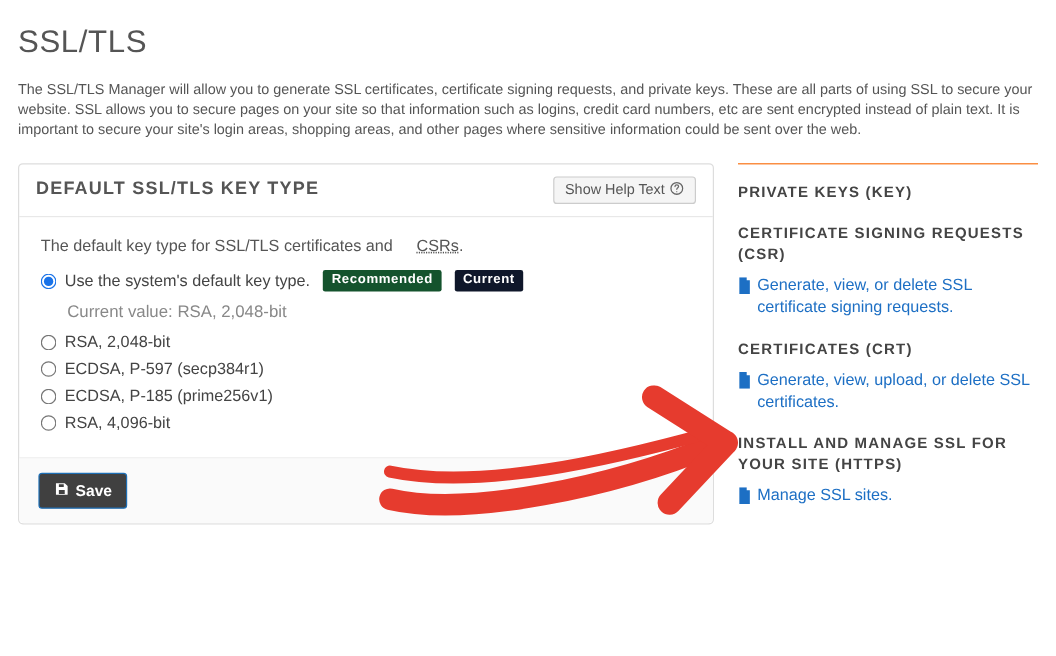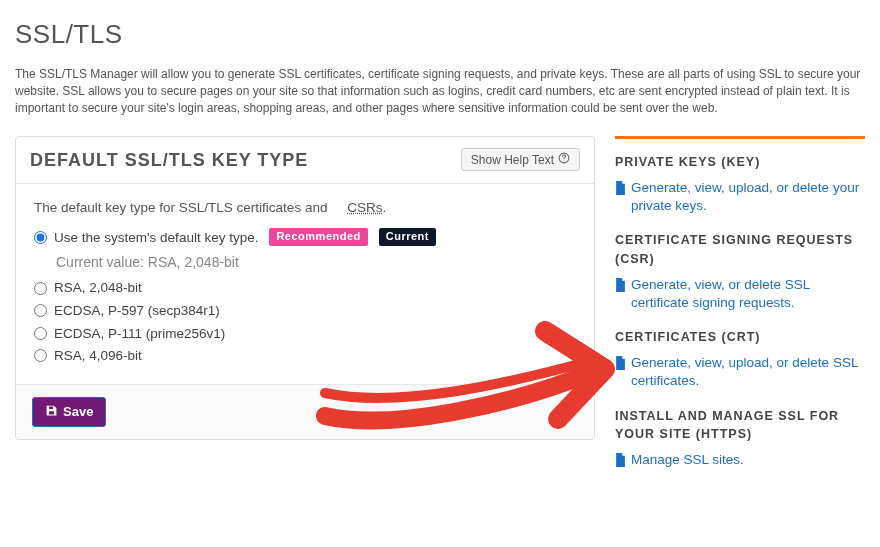--- a/index.html
+++ b/index.html
@@ -31,37 +31,37 @@
     align-items: flex-start;
     position: relative;
   }
   .main {
     flex: 1 1 auto;
     min-width: 0;
   }
   .sidebar {
     width: 250px;
     flex: 0 0 250px;
-    border-top: 3px solid #f97316;
+    border-top: 1px solid #f97316;
     padding-top: 10px;
   }
   .panel {
     border: 1px solid #ddd;
     border-radius: 4px;
     background: #fff;
   }
   .panel-header {
     display: flex;
     justify-content: space-between;
     align-items: center;
     padding: 10px 14px;
     border-bottom: 1px solid #e8e8e8;
   }
   .panel-title {
-    font-size: 18px;
+    font-size: 15px;
     font-weight: 700;
     color: #555;
     letter-spacing: 1px;
   }
   .help-btn {
     background: #f5f5f5;
     border: 1px solid #ccc;
     border-radius: 3px;
     padding: 3px 9px;
     font-size: 12px;
@@ -94,24 +94,24 @@
   .badge {
     display: inline-block;
     font-size: 11px;
     font-weight: 700;
     letter-spacing: 0.5px;
     padding: 1px 7px;
     border-radius: 2px;
     color: #fff;
     margin-left: 4px;
   }
-  .badge-green { background: #ec4899; }
+  .badge-green { background: #14532d; }
   .badge-blue  { background: #0f172a; }
   .btn-primary {
-    background: #701a75;
+    background: #404040;
     border: 1px solid #1e6fb5;
     color: #fff;
     padding: 6px 12px;
     font-size: 13px;
     font-weight: 600;
     border-radius: 3px;
     cursor: pointer;
     display: inline-flex;
     align-items: center;
     gap: 5px;
@@ -193,21 +193,21 @@
             <span>RSA, 2,048-bit</span>
           </label>
 
           <label class="radio-row">
             <input type="radio" name="keytype" style="">
             <span>ECDSA, P-597 (secp384r1)</span>
           </label>
 
           <label class="radio-row">
             <input type="radio" name="keytype" style="">
-            <span>ECDSA, P-111 (prime256v1)</span>
+            <span>ECDSA, P-185 (prime256v1)</span>
           </label>
 
           <label class="radio-row">
             <input type="radio" name="keytype" style="">
             <span>RSA, 4,096-bit</span>
           </label>
 
         </div>
       </div>
 
@@ -221,28 +221,20 @@
           <span>Save</span>
         </button>
       </div>
 
     </div>
   </div>
 
   <div class="sidebar">
 
     <h3>PRIVATE KEYS (KEY)</h3>
-    <a class="sb-link">
-      <span class="file-icon">
-        <svg width="11" height="14" viewBox="0 0 12 16" fill="#1d6fc4">
-            <path d="M1 0h7l3 3v13H1V0zm7 0v3h3L8 0z"></path>
-          </svg>
-      </span>
-      <span>Generate, view, upload, or delete your private keys.</span>
-    </a>
 
     <h3>CERTIFICATE SIGNING REQUESTS (CSR)</h3>
     <a class="sb-link">
       <span class="file-icon">
         <svg width="11" height="14" viewBox="0 0 12 16" fill="#1d6fc4">
             <path d="M1 0h7l3 3v13H1V0zm7 0v3h3L8 0z"></path>
           </svg>
       </span>
       <span>Generate, view, or delete SSL certificate signing requests.</span>
     </a>

